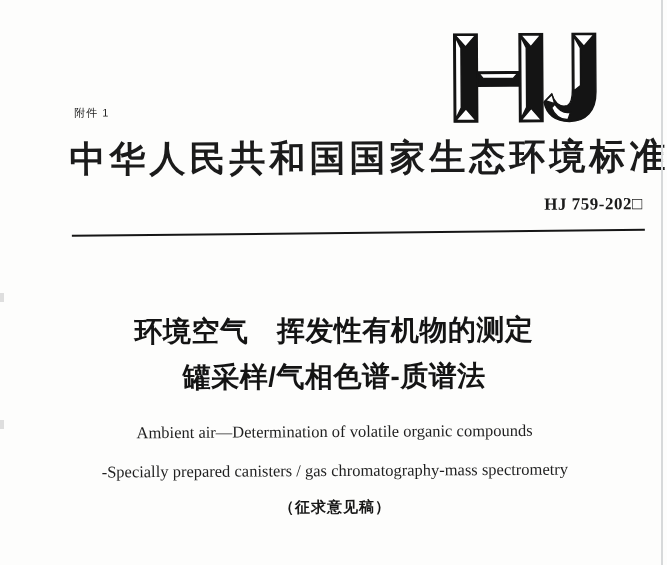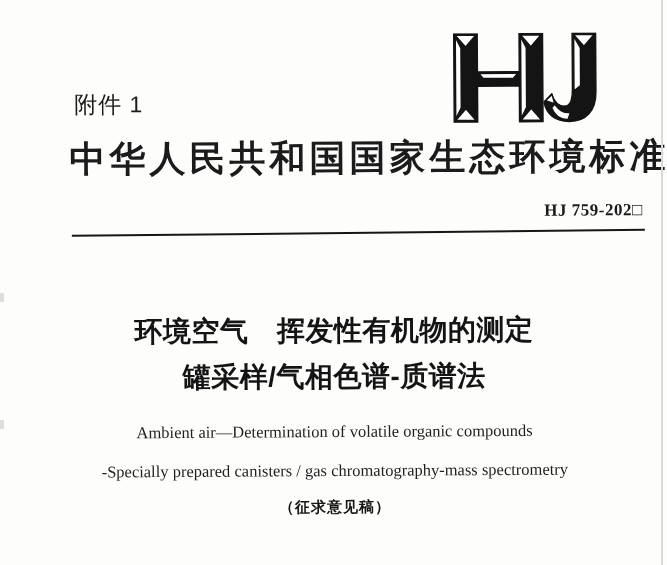--- a/index.html
+++ b/index.html
@@ -35,23 +35,23 @@
 
   .content {
     position: absolute;
     inset: 0;
     transform: rotate(-0.35deg);
     transform-origin: 50% 45%;
   }
 
   .attachment-label {
     position: absolute;
-    left: 75px; top: 88px;
+    left: 75px; top: 104px;
     font-family: "Liberation Sans", "DejaVu Sans", sans-serif;
-    font-size: 23px;
+    font-size: 11px;
     font-weight: 500;
     letter-spacing: 1px;
   }
 
   .hj-logo {
     position: absolute;
     left: 453px; top: 34px;
     width: 148px; height: 92px;
   }
 
@@ -62,21 +62,21 @@
     text-align: center;
     font-size: 36px;
     font-weight: 700;
     letter-spacing: 4px;
     line-height: 1.1;
     white-space: nowrap;
   }
 
   .standard-block {
     position: absolute;
-    right: 24px; top: 203px;
+    right: 24px; top: 197px;
     text-align: right;
     line-height: 1;
   }
   .standard-number {
     font-size: 17px;
     font-weight: 600;
     letter-spacing: .5px;
   }
   .standard-replaces {
     margin-top: 6px;

